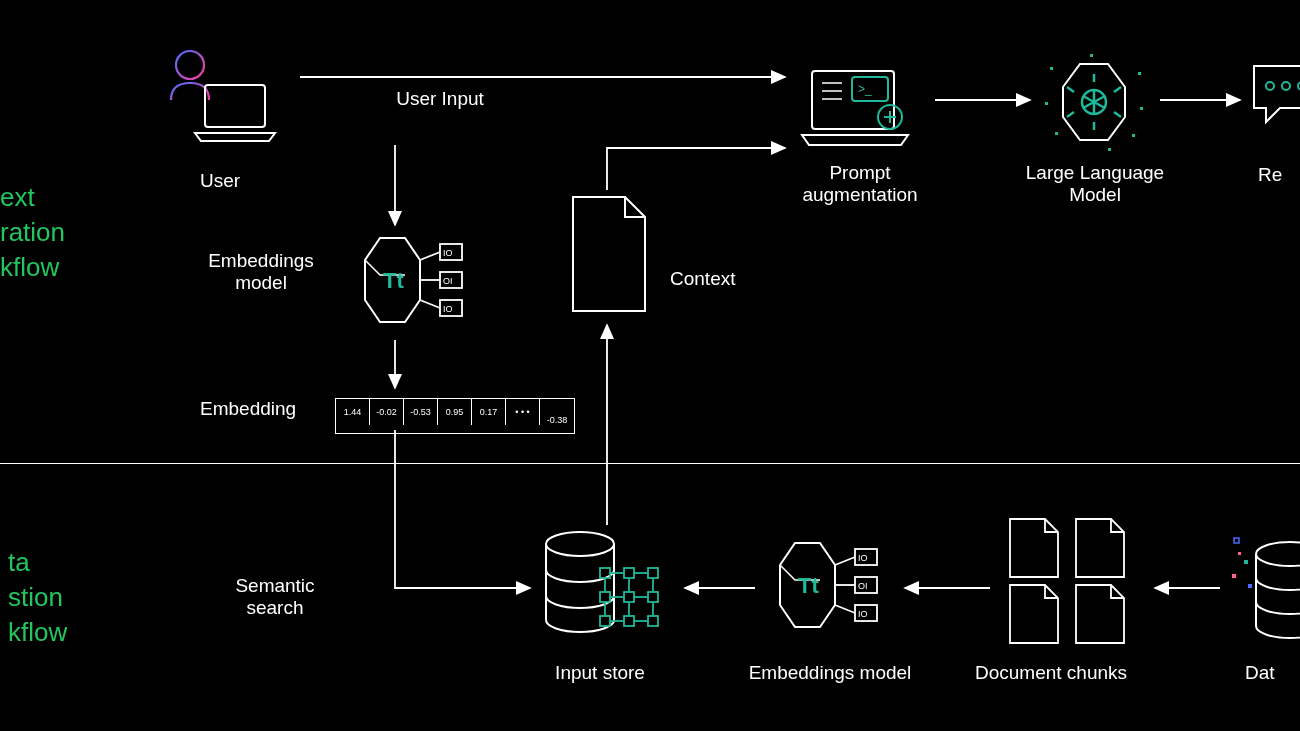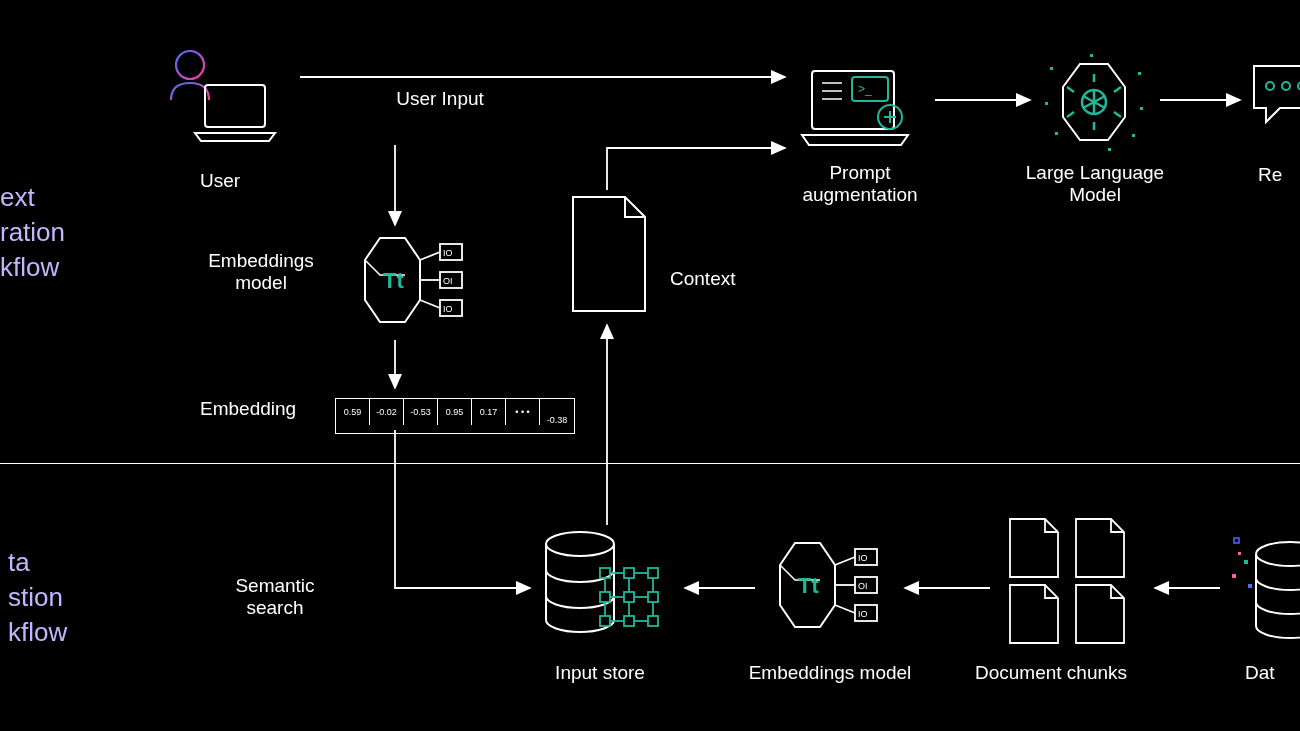--- a/index.html
+++ b/index.html
@@ -12,21 +12,21 @@
     position: relative;
     overflow: hidden;
   }
   .label {
     color: #fff;
     font-size: 19px;
     text-align: center;
     position: absolute;
   }
   .section-label {
-    color: #c4b5fd;
+    color: #22c55e;
     font-size: 26px;
     font-weight: 500;
     position: absolute;
     left: 0;
     line-height: 1.35;
   }
   .divider {
     position: absolute;
     left: 0;
     right: 0;
@@ -96,21 +96,21 @@
   <rect x="95" y="70" width="22" height="16" fill="none" stroke="#fff" stroke-width="1.8"></rect>
   <text x="98" y="26" font-size="9" fill="#fff">IO</text>
   <text x="98" y="54" font-size="9" fill="#fff">OI</text>
   <text x="98" y="82" font-size="9" fill="#fff">IO</text>
 </svg>
 <div class="label" style="left:201px;top:250px;width:120px;white-space:pre-line;">Embeddings
 model</div>
 
 <div class="label" style="left:200px;top:398px;width:120px;text-align:left;">Embedding</div>
 <div class="emb-vec" style="left:335px;top:398px;">
-    <div class="cell">0.59</div>
+    <div class="cell">1.44</div>
     <div class="cell">-0.02</div>
     <div class="cell">-0.53</div>
     <div class="cell">0.95</div>
     <div class="cell">0.17</div>
     <div class="cell">• • •</div>
     <div class="cell">-0.38</div>
   </div>
 
 <svg class="abs" style="left:565px;top:195px;" width="90" height="120" viewBox="0 0 90 120">
   <defs>

